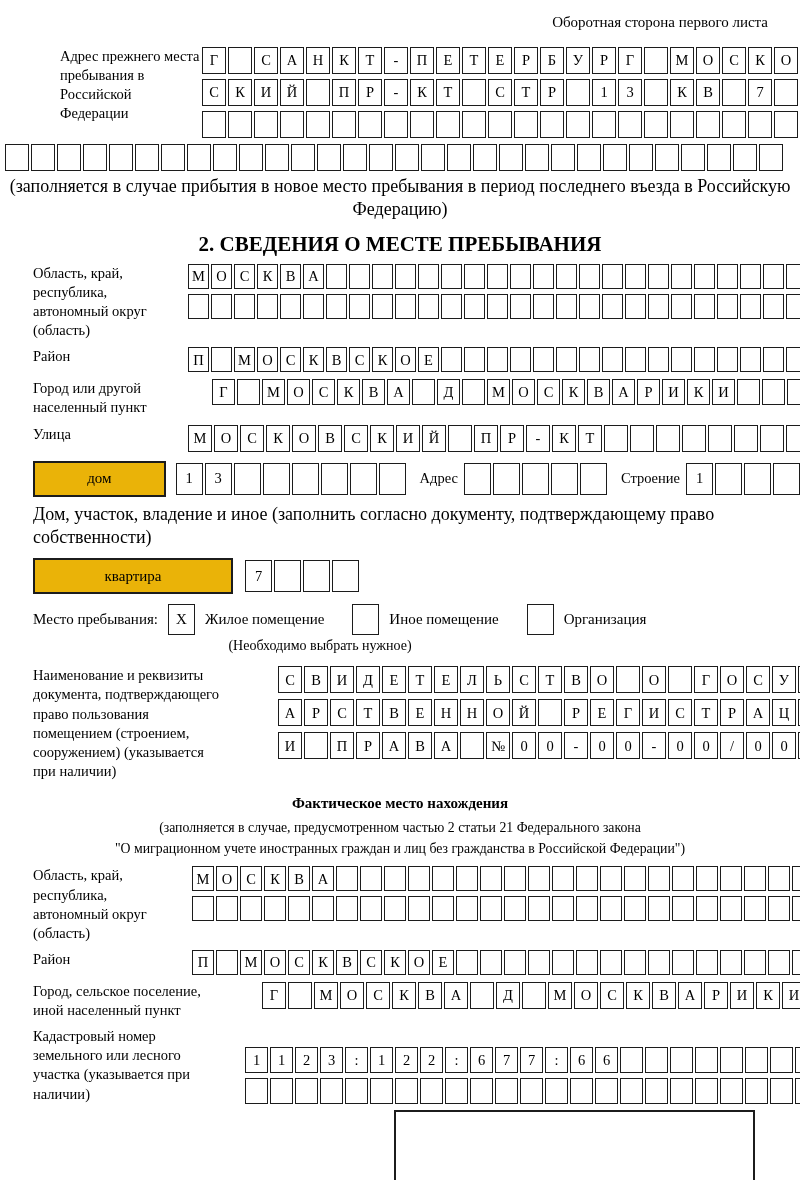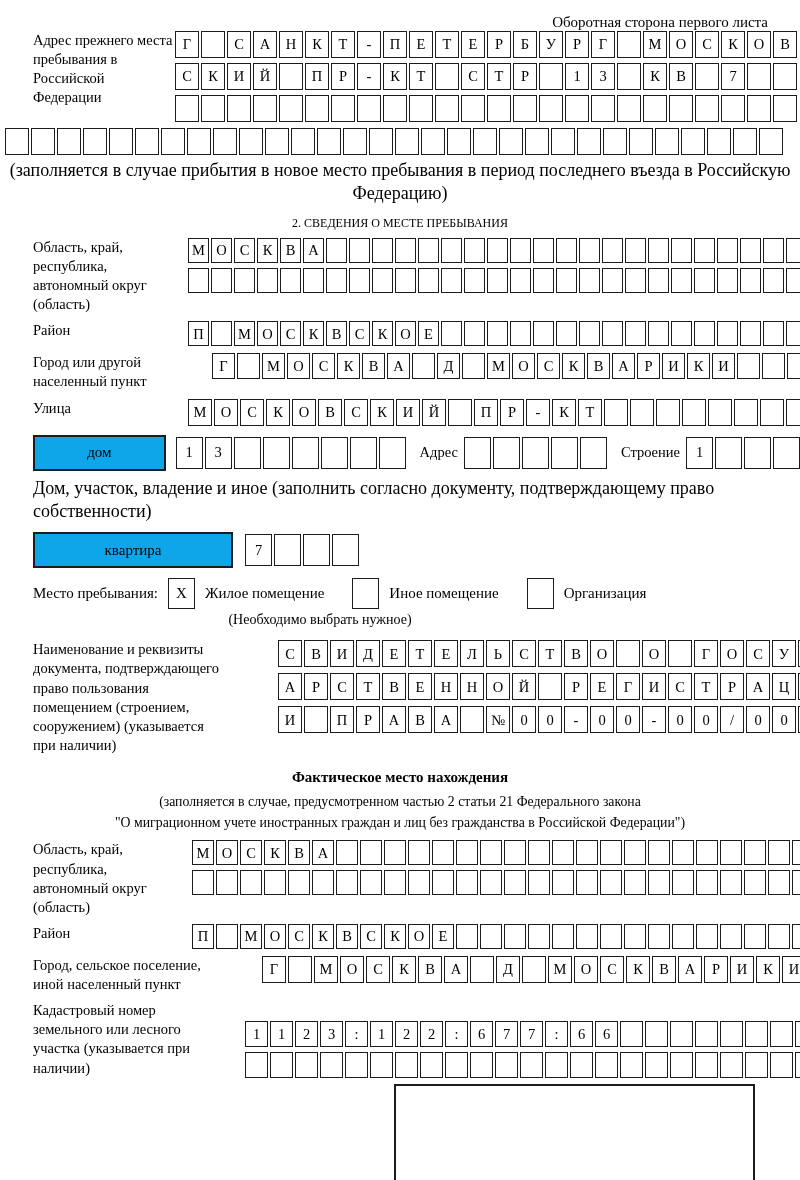--- a/index.html
+++ b/index.html
@@ -13,37 +13,37 @@
   .rows{display:flex;flex-direction:column;gap:5px;}
 
   .cells{display:flex;gap:2px;}
   .cell{box-sizing:border-box;width:24px;height:27px;border:1.5px solid #1c1c1c;background:#fff;
         display:flex;align-items:center;justify-content:center;font-size:14.5px;line-height:1;}
   .w21 .cell{width:21px;height:25px;}
   .w22 .cell{width:22px;height:25px;}
   .w23 .cell{width:23px;height:26px;}
   .big .cell{width:27px;height:32px;}
 
-  .prev-block{display:flex;margin-top:0;}
+  .prev-block{display:flex;margin-top:16px;padding-left:27px;}
   .prev-label{flex:0 0 175px;}
   .full-row{margin:6px 0 0 5px;}
   .caption{font-size:18px;line-height:1.3;}
   .caption.center{text-align:center;margin-top:4px;}
 
-  .sec-title{text-align:center;font-weight:normal;font-size:12px;margin:10px 0 4px 0;}
+  .sec-title{text-align:center;font-weight:bold;font-size:21px;margin:10px 0 4px 0;}
 
   .basis-148{flex:0 0 148px;}
   .basis-172{flex:0 0 172px;}
   .basis-238{flex:0 0 238px;padding-right:8px;}
   .basis-152{flex:0 0 152px;}
   .basis-222{flex:0 0 222px;}
   .basis-205{flex:0 0 205px;}
 
   .inline-row{display:flex;align-items:center;margin:9px 0 0 33px;}
-  .wide-box{box-sizing:border-box;border:2px solid #1c1c1c;height:36px;background:#0ea5e9;
+  .wide-box{box-sizing:border-box;border:2px solid #1c1c1c;height:36px;background:#eab308;
             display:flex;align-items:center;justify-content:center;font-size:15px;text-align:center;}
   .dom-box{width:168px;margin-right:10px;}
   .kv-box{width:200px;margin-right:12px;}
   .inline-lbl{font-size:14.5px;margin:0 6px 0 14px;}
   .under-caption{margin:6px 0 0 33px;}
 
   .mesto-row{display:flex;align-items:center;margin:10px 0 0 33px;font-size:15px;}
   .chk{box-sizing:border-box;width:27px;height:31px;border:1.7px solid #1c1c1c;background:#fff;
        display:flex;align-items:center;justify-content:center;font-size:15px;margin:0 10px;}
   .opt-label{margin-right:18px;}

